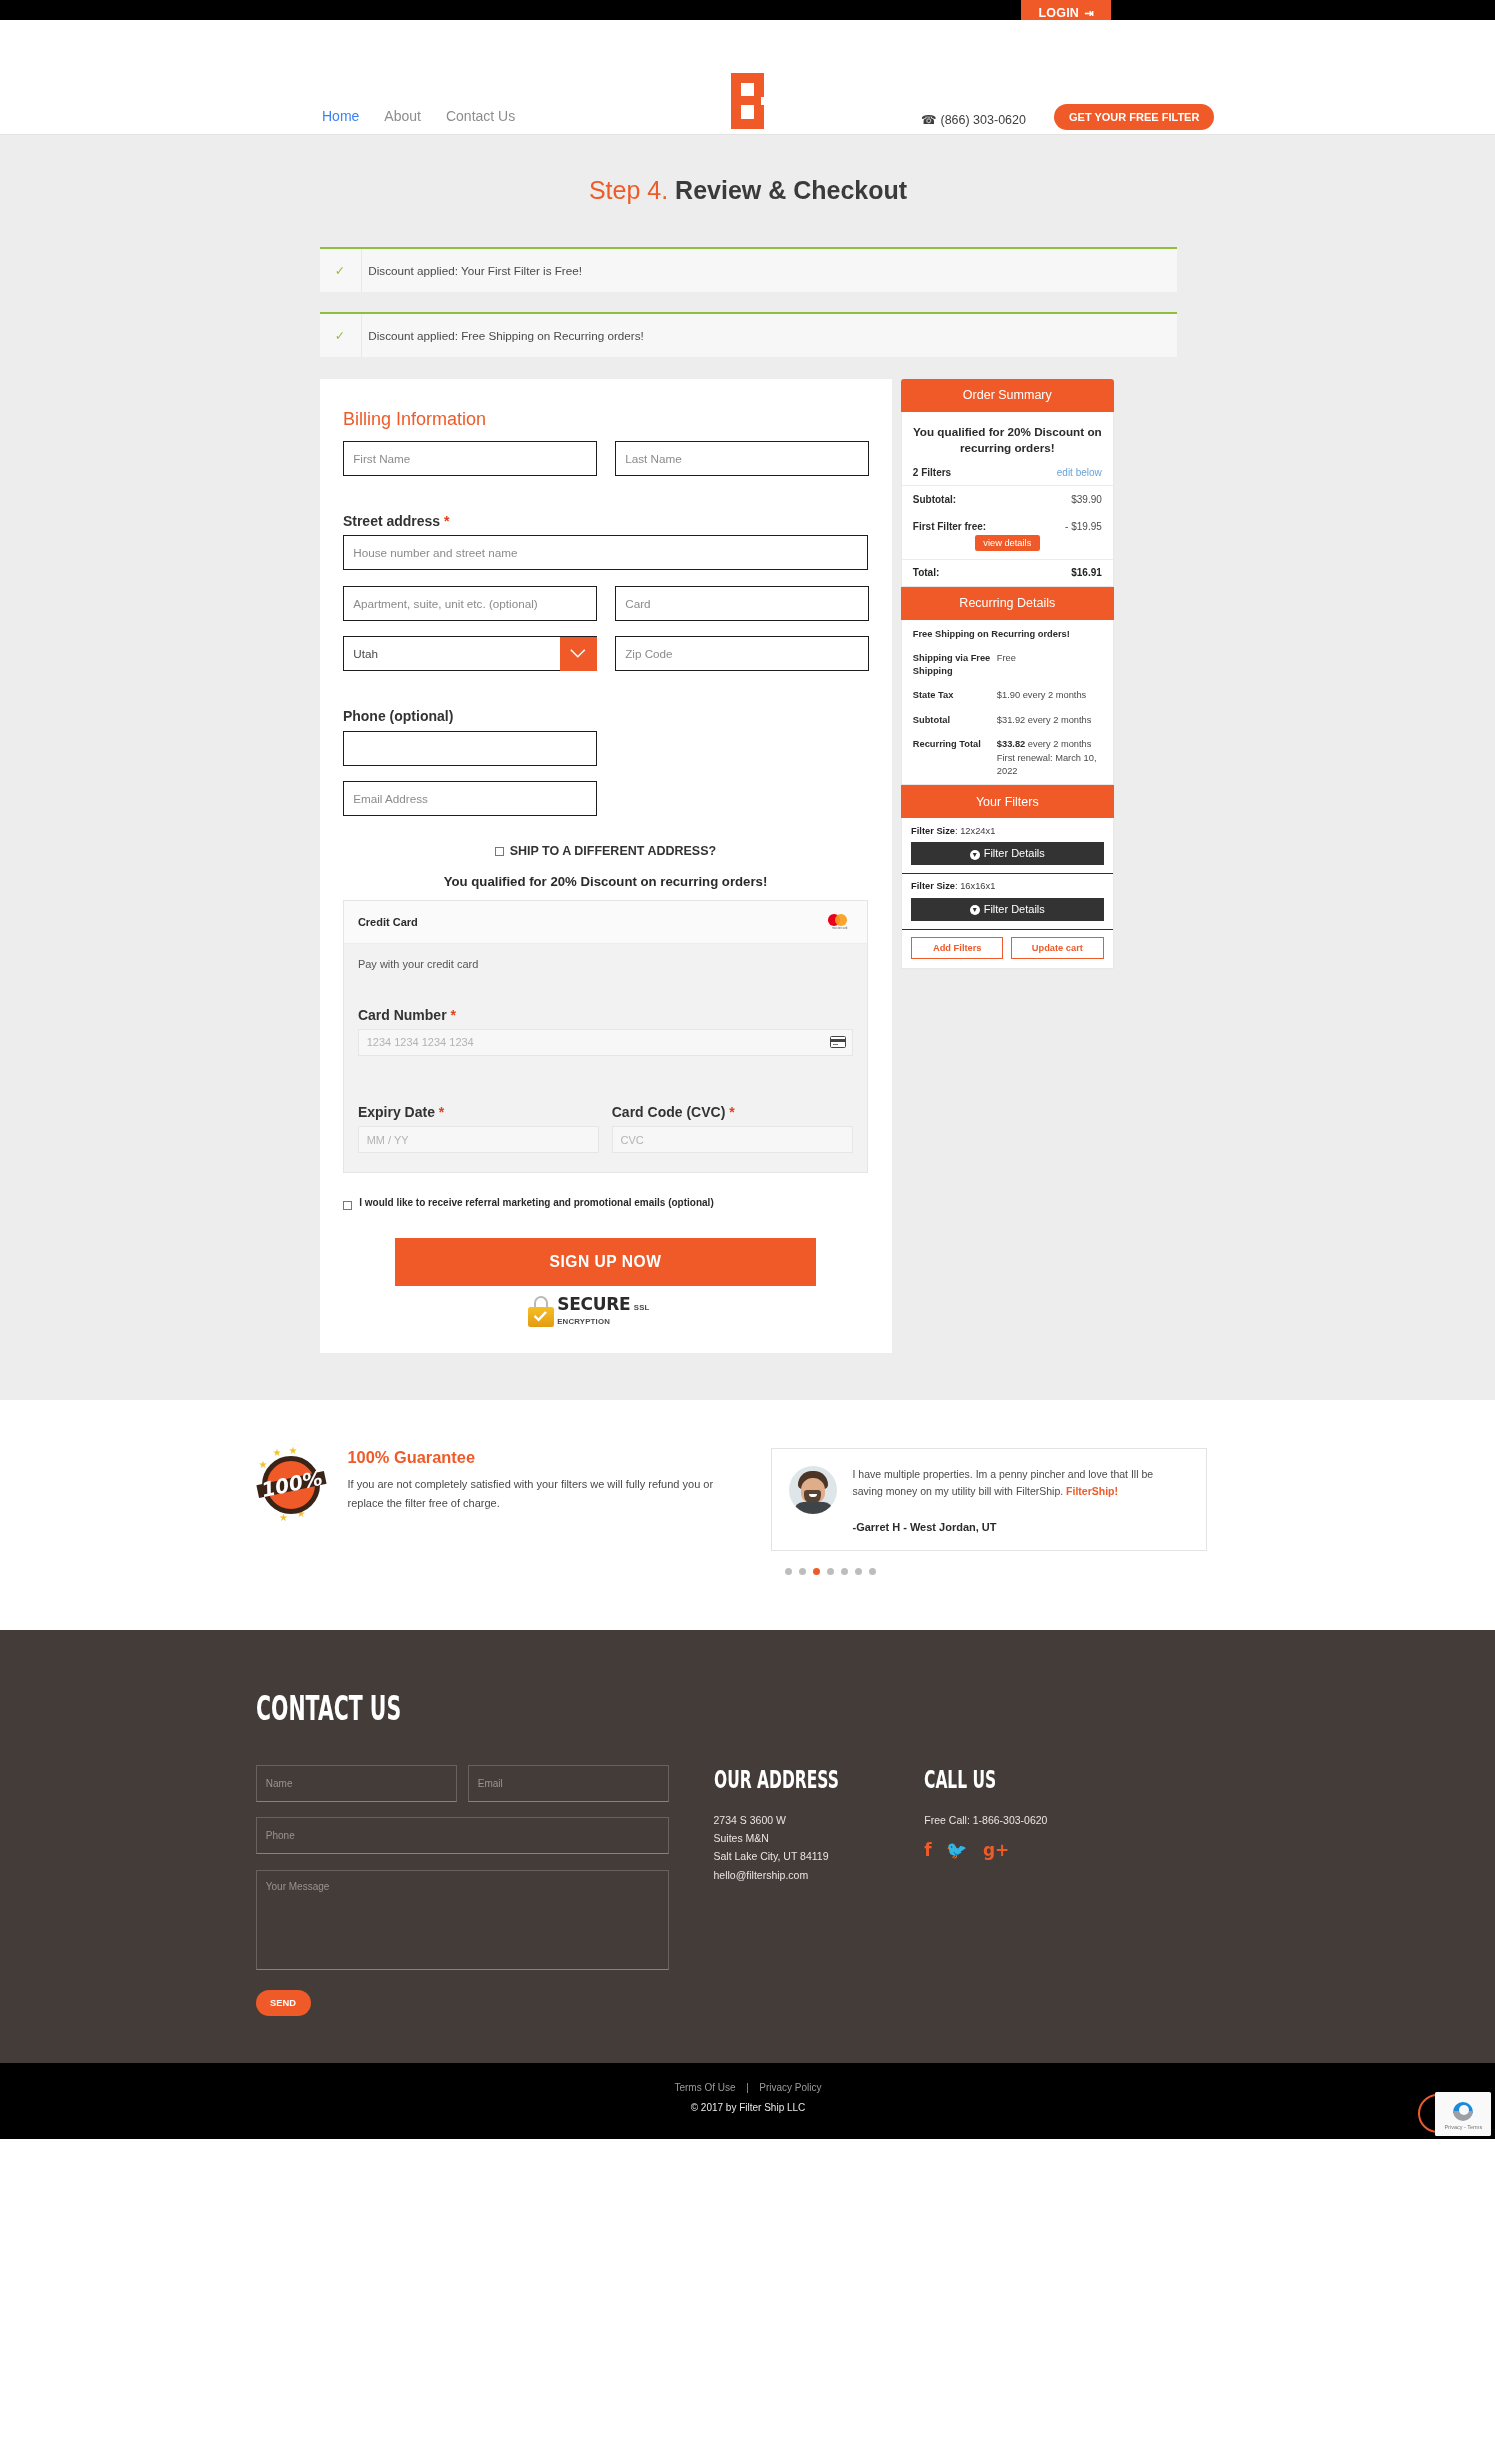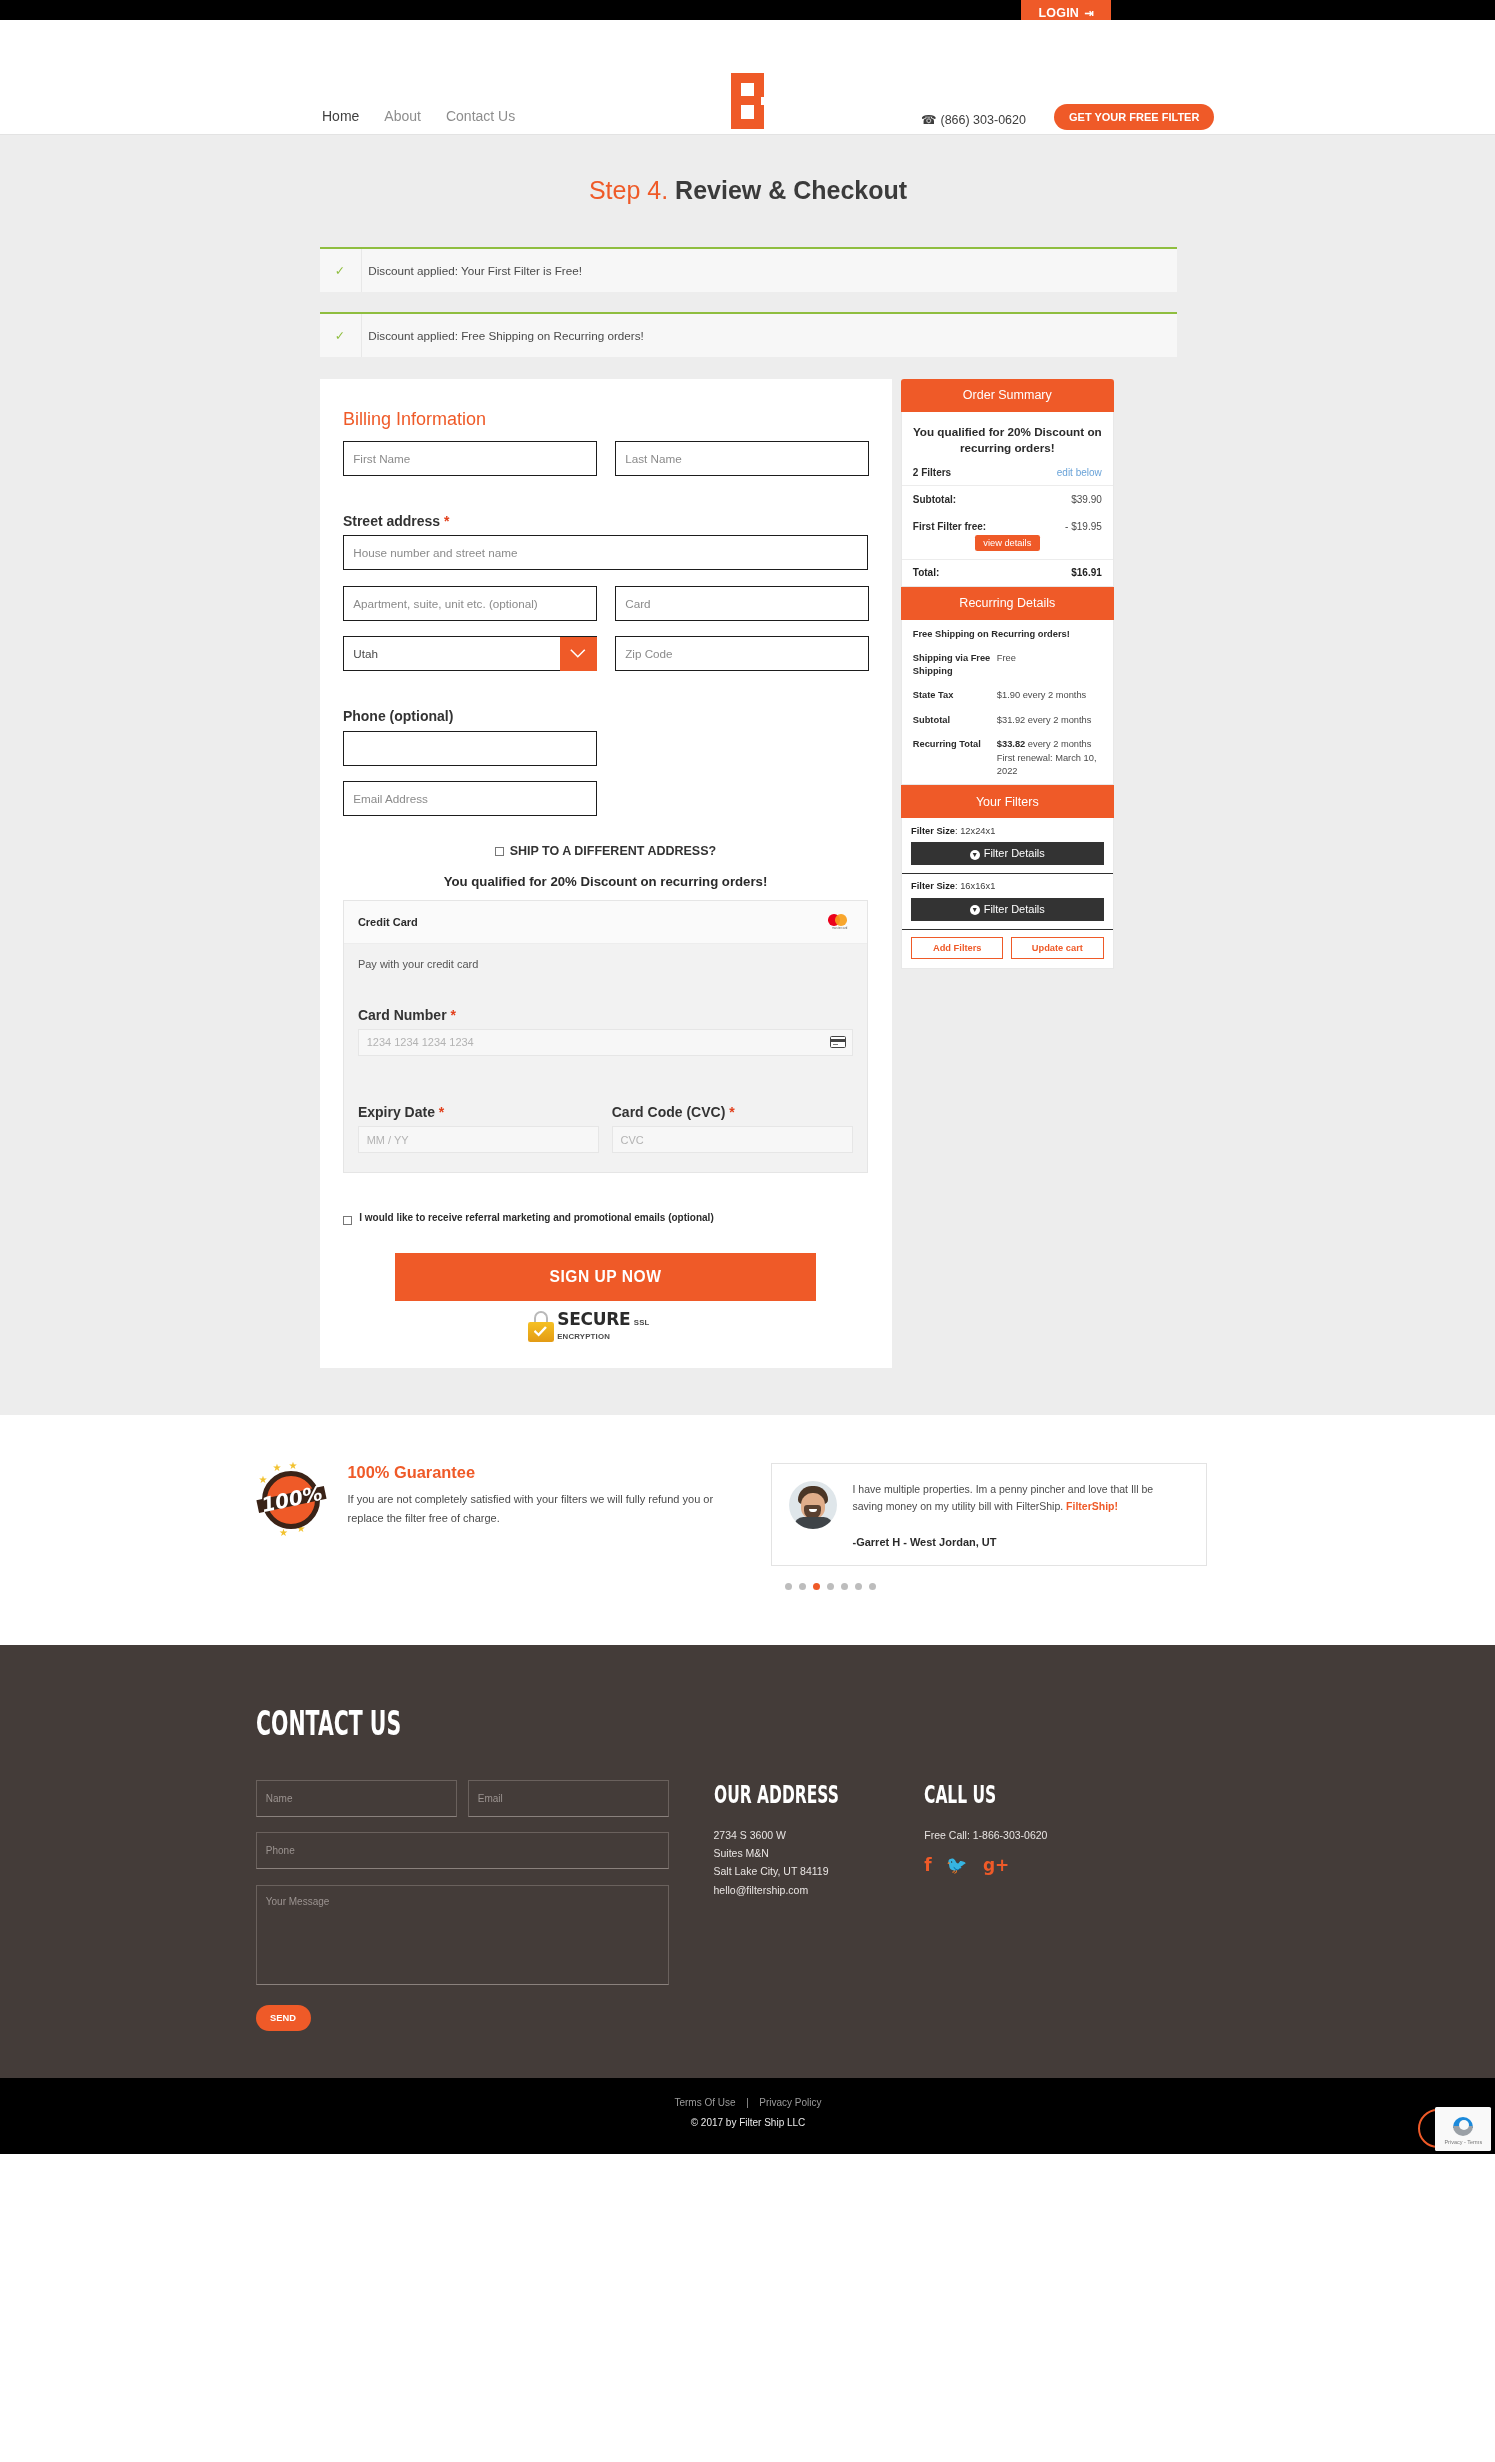--- a/index.html
+++ b/index.html
@@ -22,21 +22,21 @@
   }
   .login-btn .lg-ico { margin-left: 5.5px; font-size: 11px; }
 
   
   .header {
     height: 115px; background: #fff; border-bottom: 0.8px solid #e3e3e3;
     position: relative;
   }
   .nav { position: absolute; left: 322px; top: 88px; display: flex; gap: 25px; }
   .nav a { font-size: 14px; color: #8d8d8d; text-decoration: none; }
-  .nav a.active { color: #404040; }
+  .nav a.active { color: #3b82f6; }
   .logo { position: absolute; left: 689px; top: 53px; width: 117px; text-align: center; }
   .logo-mark { margin: 0 auto; width: 33px; height: 56px; position: relative; }
   .logo-mark .bar-v { position: absolute; left: 0; top: 0; width: 10px; height: 56px; background: #ef5a28; }
   .logo-mark .bar-t { position: absolute; left: 0; top: 0; width: 33px; height: 10px; background: #ef5a28; }
   .logo-mark .bar-m { position: absolute; left: 10px; top: 23.4px; width: 20px; height: 8.6px; background: #ef5a28; }
   .logo-mark .bar-b { position: absolute; left: 0; top: 46px; width: 33px; height: 10px; background: #ef5a28; }
   .logo-mark .bar-r { position: absolute; left: 22.6px; top: 10px; width: 10px; height: 14px; background: #ef5a28; }
   .logo-mark .bar-r2 { position: absolute; left: 22.6px; top: 32px; width: 10px; height: 14px; background: #ef5a28; }
   .logo-word { font-size: 26px; font-weight: 400; letter-spacing: -0.4px; color: #1a1a1a; margin-top: 3.1px; font-family: "DejaVu Sans", sans-serif; }
   .phone { position: absolute; left: 921px; top: 92px; font-size: 12.5px; color: #3d3d3d; }
@@ -110,21 +110,21 @@
   }
   .cc-input .card-ico {
     position: absolute; right: 6.2px; top: 6.2px; width: 15.6px; height: 11.7px;
     border: 1.2px solid #444; border-radius: 1.6px; background: #fff;
   }
   .cc-input .card-ico::before { content:""; position:absolute; left:0; right:0; top: 1.6px; height: 3.1px; background: #444; }
   .cc-input .card-ico::after { content:""; position:absolute; left: 1.6px; bottom: 1.6px; width: 4.7px; height: 1.6px; background: #777; }
   .cc-row { display: flex; gap: 12.5px; margin-top: 11px; }
   .cc-col { flex: 1; }
 
-  .optin { display: flex; align-items: flex-end; margin: 37px 0 0 0; }
+  .optin { display: flex; align-items: flex-end; margin: 22px 0 0 0; }
   .optin .cb { width: 9.3px; height: 9.3px; border: 0.8px solid #777; background:#fff; margin-right: 7px; margin-top: 2.3px; flex: 0 0 9.3px; }
   .optin .txt { font-size: 10px; font-weight: bold; color: #2b2b2b; line-height: 1.55; max-width: 358px; }
 
   .signup-btn {
     margin: 28px auto 0 auto; width: 421px; height: 48px; background: #ef5a28;
     color: #fff; font-size: 15.6px; font-weight: bold; letter-spacing: 0.5px;
     display: flex; align-items: center; justify-content: center; cursor: pointer;
   }
   .secure { margin: 9.3px auto 0 auto; width: 156px; display: flex; align-items: center; justify-content: center; gap: 7px; }
   .lock { width: 26.5px; height: 31px; position: relative; }

